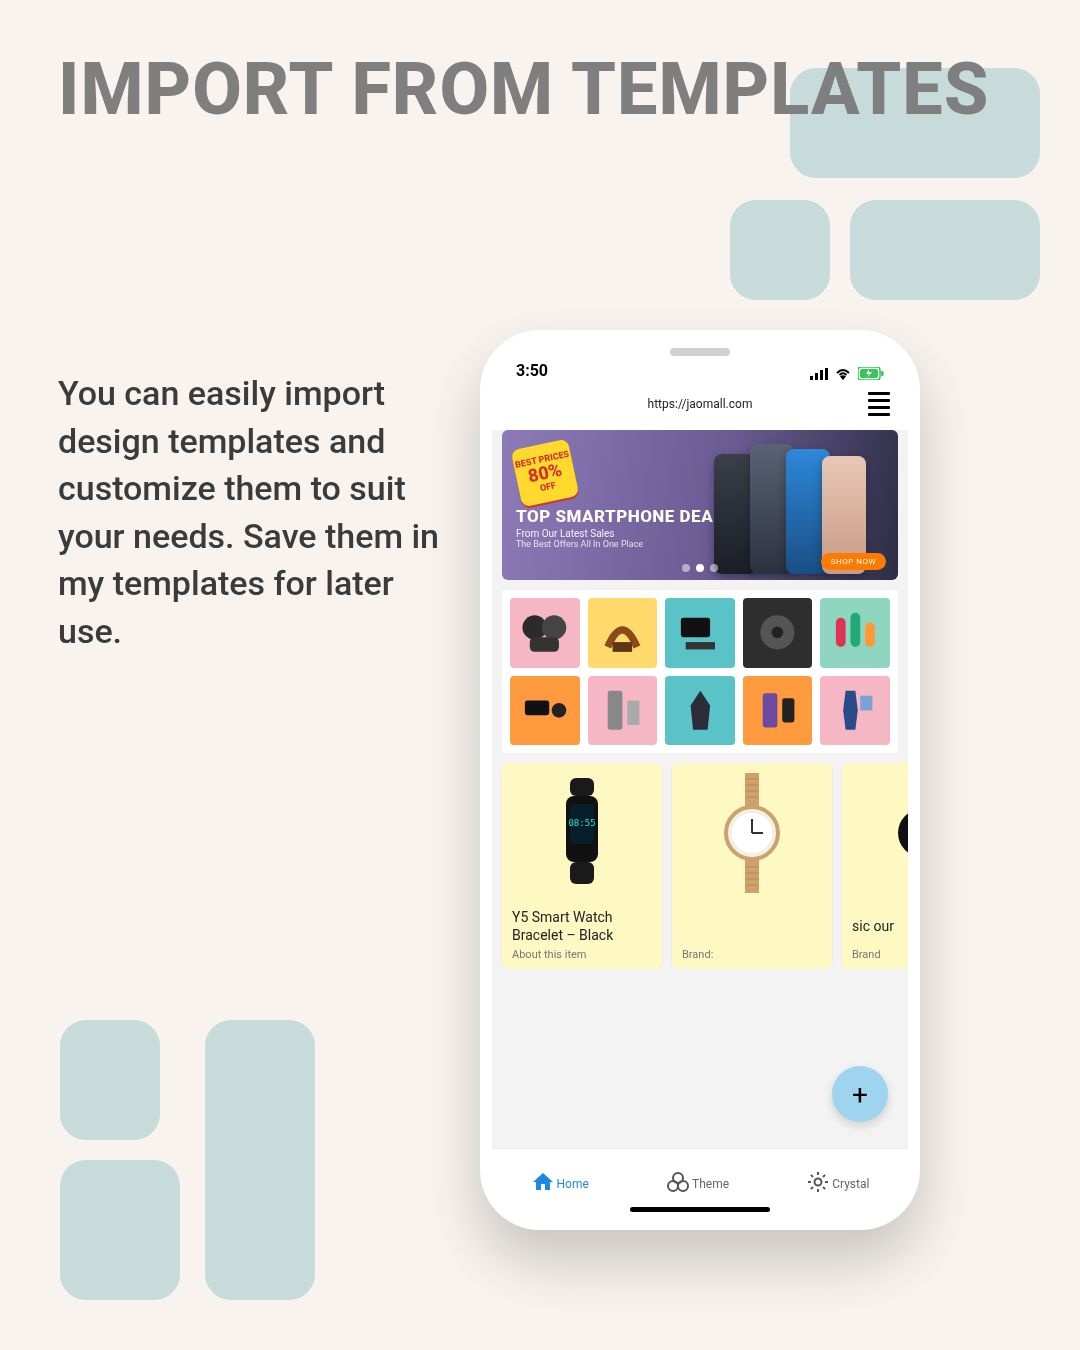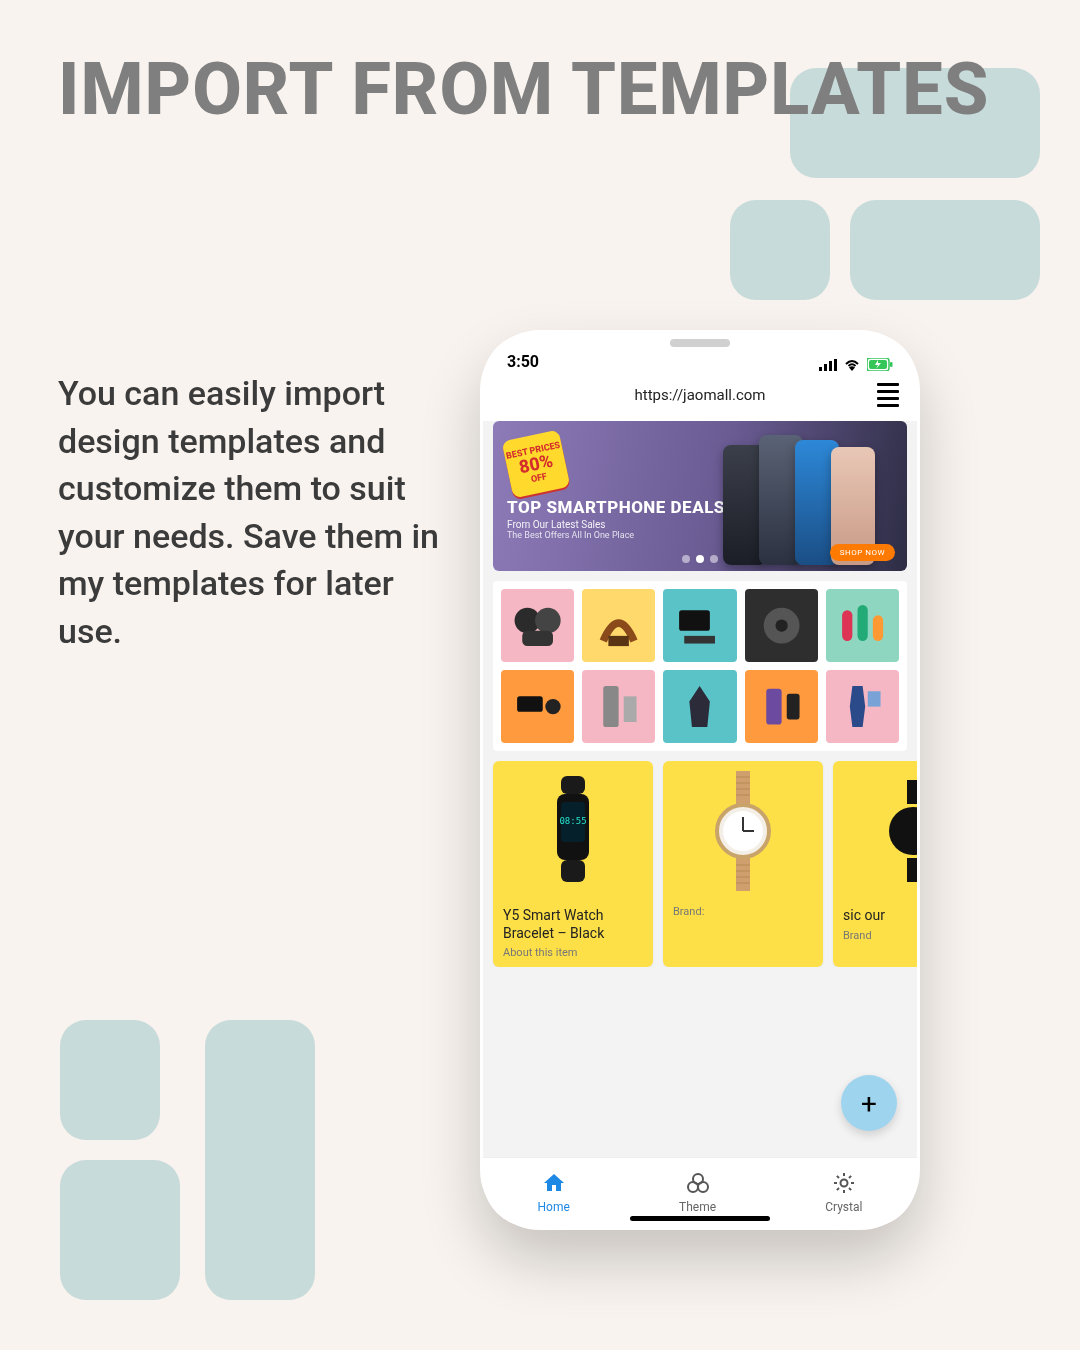--- a/index.html
+++ b/index.html
@@ -42,21 +42,21 @@
   }
 
   
   .phone {
     position: absolute;
     top: 330px; left: 480px;
     width: 440px; height: 900px;
     background: #ffffff;
     border-radius: 60px;
     box-shadow: 0 30px 60px rgba(0,0,0,0.2);
-    padding: 3px;
+    padding: 12px;
   }
   .screen {
     width: 100%; height: 100%;
     background: #ffffff;
     border-radius: 48px;
     overflow: hidden;
     position: relative;
     display: flex;
     flex-direction: column;
   }
@@ -84,21 +84,21 @@
   .signal, .wifi, .batt { display:inline-block; }
   .signal svg, .wifi svg, .batt svg { display:block; }
   .batt rect.fill{ fill:#35c65a; }
 
   .url-bar {
     display: flex;
     align-items: center;
     justify-content: space-between;
     padding: 10px 18px 14px 18px;
   }
-  .url-bar .url { flex:1; text-align:center; font-size: 15px; color:#222; }
+  .url-bar .url { flex:1; text-align:center; font-size: 12px; color:#222; }
   .hamburger { width:22px; display:flex; flex-direction:column; gap:4px; }
   .hamburger span{ height:3px; background:#000; border-radius:1px; }
 
   .content { flex:1; overflow:hidden; background:#f3f3f3; display:flex; flex-direction:column; }
 
   .banner {
     margin: 0 10px;
     height: 150px;
     border-radius: 6px;
     background: linear-gradient(100deg, #8d7bb8 0%, #6a5b93 55%, #2d2d44 100%);
@@ -156,40 +156,41 @@
     display:flex; justify-content:space-between; align-items:center;
     padding: 14px 16px 10px 16px;
   }
   .section-head .title{ font-size:18px; color:#444; letter-spacing:0.5px; }
   .section-head .viewall{ font-size:14px; color:#1e88e5; }
 
   .cards{
     display:flex; gap:10px; padding:0 10px; overflow:hidden;
   }
   .card{
-    width:160px; flex:0 0 160px; background:#fde047; border-radius:6px;
+    width:160px; flex:0 0 160px; background:#fef9c3; border-radius:6px;
     display:flex; flex-direction:column; padding-bottom:8px;
     box-shadow: 0 1px 3px rgba(0,0,0,0.06);
+    justify-content: space-between;
   }
   .card .img{ height:140px; display:flex; align-items:center; justify-content:center; }
   .card .name{ font-size:14px; color:#222; padding:6px 10px 0 10px; line-height:1.25; }
   .card .sub { font-size:11px; color:#777; padding:4px 10px 0 10px; }
 
   .fab{
     position:absolute; right:20px; bottom:96px;
     width:56px; height:56px; border-radius:50%;
     background:#9fd4ef; display:flex; align-items:center; justify-content:center;
     font-size:28px; color:#000; box-shadow:0 4px 10px rgba(0,0,0,0.15);
   }
 
   .tabbar{
     height:70px; background:#fff; border-top:1px solid #eee;
     display:flex; align-items:center; justify-content:space-around;
   }
-  .tab{ display:flex; flex-direction:column; align-items:center; gap:2px; font-size:12px; color:#666; }
+  .tab{ display:flex; flex-direction:row; align-items:center; gap:2px; font-size:12px; color:#666; }
   .tab.active{ color:#1e88e5; }
   .tab svg{ width:24px; height:24px; }
 
   .home-indicator{
     position:absolute; bottom:6px; left:50%; transform:translateX(-50%);
     width:140px; height:5px; border-radius:3px; background:#000;
   }
 </style>
 </head>
 <body>

